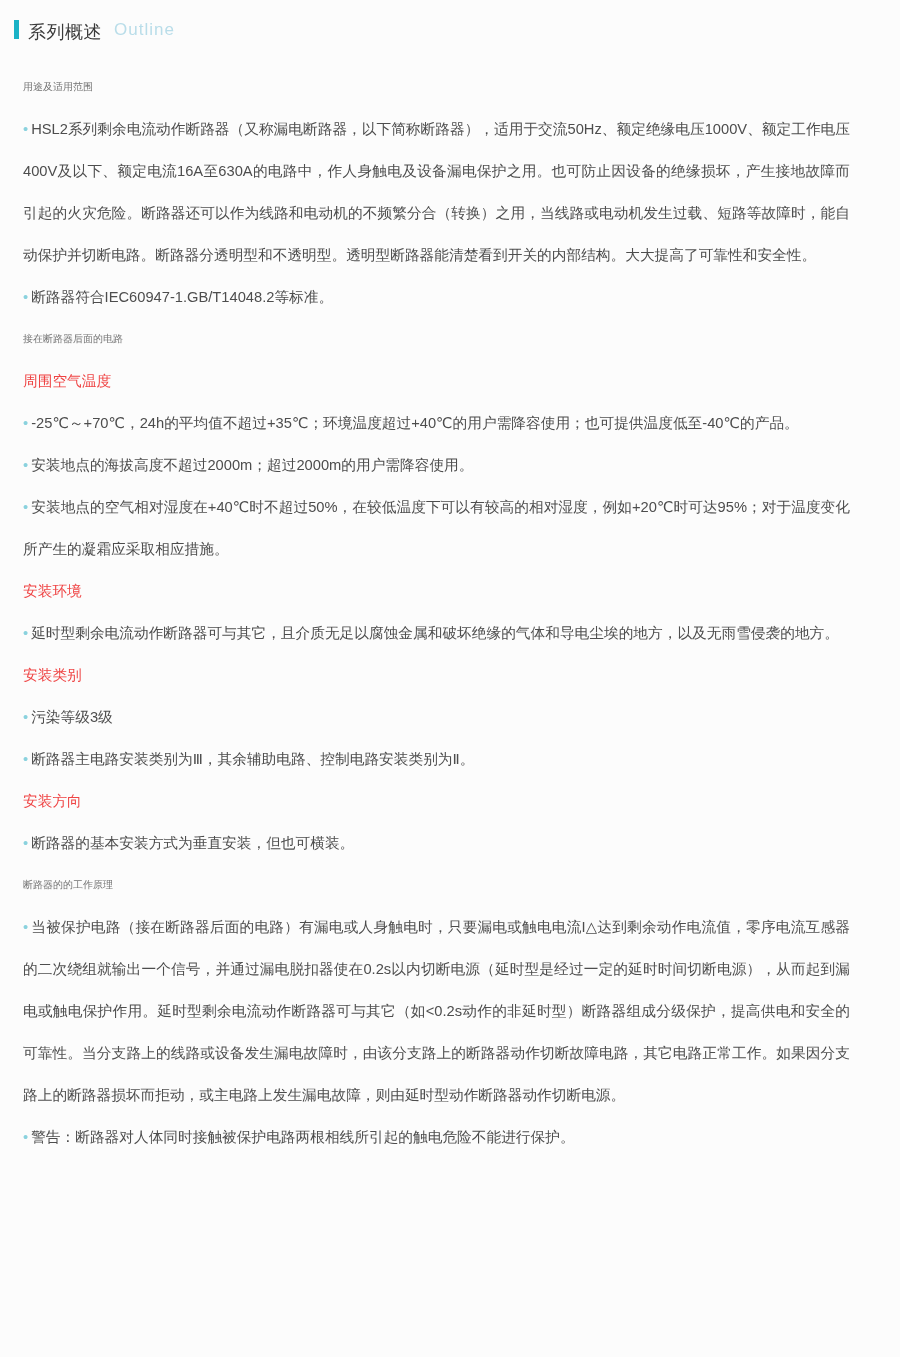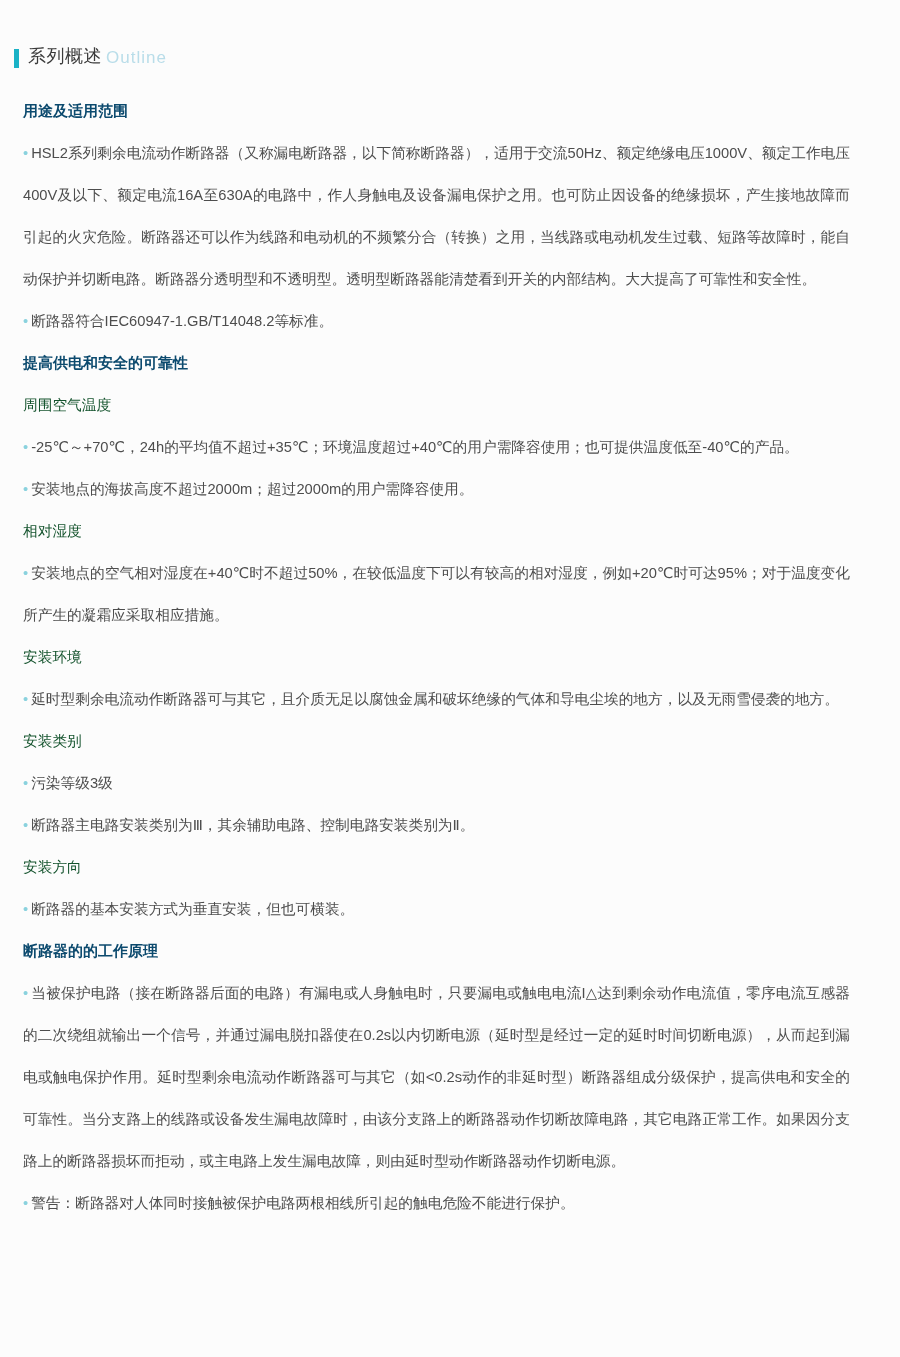--- a/index.html
+++ b/index.html
@@ -4,42 +4,42 @@
 <style>
   html,body{margin:0;padding:0;}
   body{
     width:900px;height:1357px;
     background:#fcfcfc;
     font-family:"Liberation Sans","DejaVu Sans",sans-serif;
     color:#4d4d4d;
     overflow:hidden;
   }
   .header{
-    display:flex;align-items:flex-end;
-    padding:44px 0 0 14px;
+    display:flex;align-items:flex-start;
+    padding:20px 0 0 14px;
   }
   .accent-bar{
     width:5px;height:19px;
     background:#1ab2c6;
     margin-right:9px;
   }
   .title-zh{
     font-size:18px;color:#3a3a3a;letter-spacing:.5px;
   }
   .title-en{
-    font-size:17px;color:#b9dde9;margin-left:4px;letter-spacing:1px;
+    font-size:17px;color:#b9dde9;margin-left:12px;letter-spacing:1px;
   }
   .content{
     padding:22px 50px 0 23px;
     font-size:14.7px;
     line-height:42px;
   }
   .content p{margin:0;text-align:justify;}
-  .heading{font-weight:bold;color:#0c4a6e;font-size:15px;text-align:left;}
-  .subheading{color:#14532d;text-align:left;}
+  .heading{font-weight:normal;color:#737373;font-size:10px;text-align:left;}
+  .subheading{color:#ef4444;text-align:left;}
   .dot{color:#8ad2de;margin-right:3px;}
   .sym-svg{vertical-align:-4px;margin:0 8px;}
   .q{color:#4d4d4d;margin:0 2px;}
 </style>
 </head>
 <body>
 
 <div>
 
   <div class="header">
@@ -50,30 +50,29 @@
 
   <div class="content">
 
     <p class="heading">用途及适用范围</p>
 
     <p><span class="dot">•</span><span>HSL2系列剩余电流动作断路器（又称漏电断路器，以下简称断路器），适用于交流50Hz、额定绝缘电压1000V、额定工作电压400V及以下、额定电流16A至630A的电路中，作人身触电及设备漏电保护之用。也可防止因设备的绝缘损坏，产生接地故障而引起的火灾危险。断路器还可以作为线路和电动机的不频繁分合（转换）之用，当线路或电动机发生过载、短路等故障时，能自动保护并切断电路。断路器分透明型和不透明型。透明型断路器能清楚看到开关的内部结构。大大提高了可靠性和安全性。</span></p>
 
 
     <p><span class="dot">•</span><span>断路器符合IEC60947-1.GB/T14048.2等标准。</span></p>
 
-    <p class="heading">提高供电和安全的可靠性</p>
+    <p class="heading">接在断路器后面的电路</p>
 
     <p class="subheading">周围空气温度</p>
 
     <p><span class="dot">•</span><span>-25℃～+70℃，24h的平均值不超过+35℃；环境温度超过+40℃的用户需降容使用；也可提供温度低至-40℃的产品。</span></p>
 
 
     <p><span class="dot">•</span><span>安装地点的海拔高度不超过2000m；超过2000m的用户需降容使用。</span></p>
 
-    <p class="subheading">相对湿度</p>
 
     <p><span class="dot">•</span><span>安装地点的空气相对湿度在+40℃时不超过50%，在较低温度下可以有较高的相对湿度，例如+20℃时可达95%；对于温度变化所产生的凝霜应采取相应措施。</span></p>
 
     <p class="subheading">安装环境</p>
 
     <p><span class="dot">•</span><span>延时型剩余电流动作断路器可与其它，且介质无足以腐蚀金属和破坏绝缘的气体和导电尘埃的地方，以及无雨雪侵袭的地方。</span></p>
 
     <p class="subheading">安装类别</p>
 
     <p><span class="dot">•</span><span>污染等级3级</span></p>

